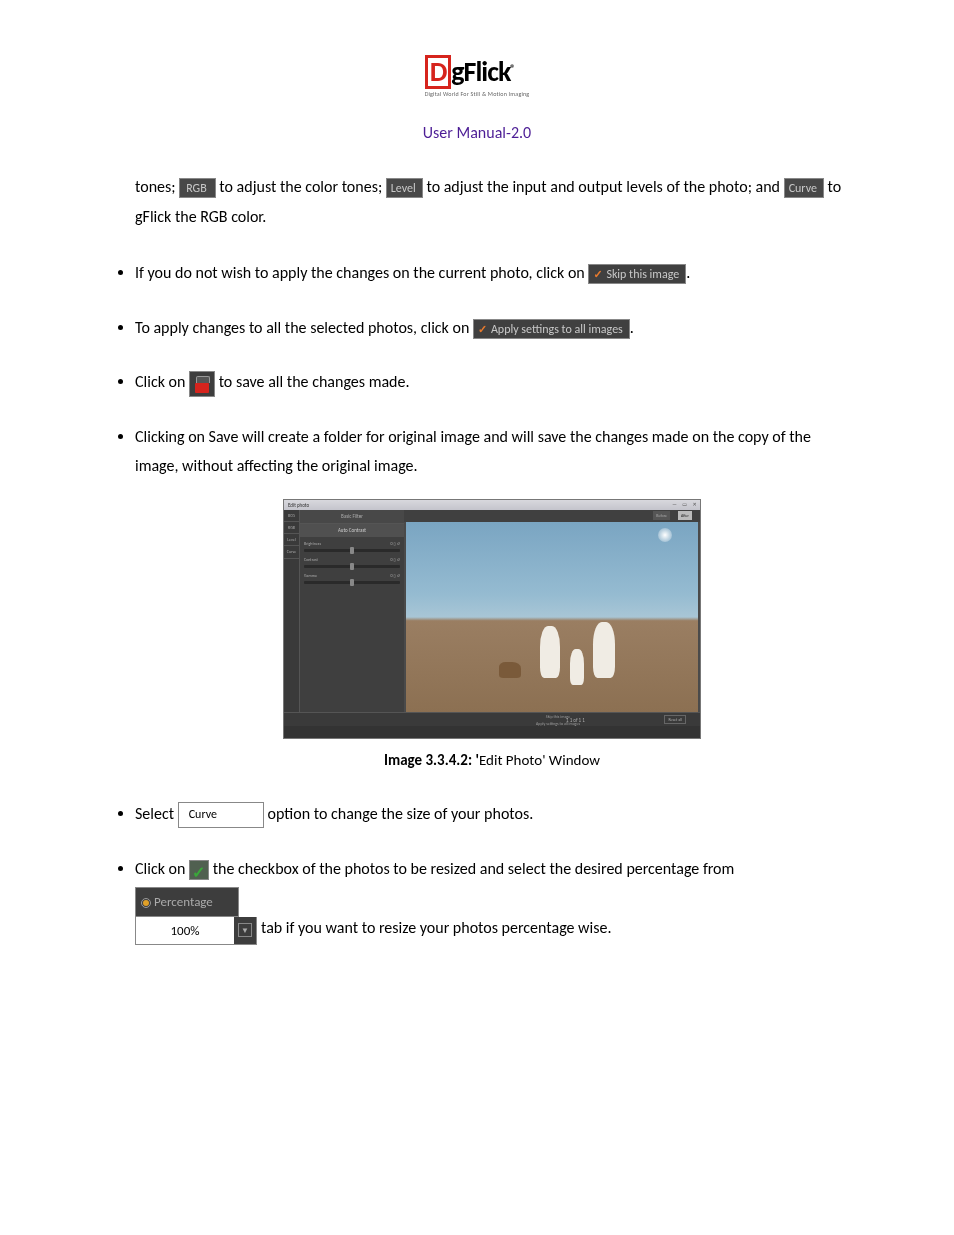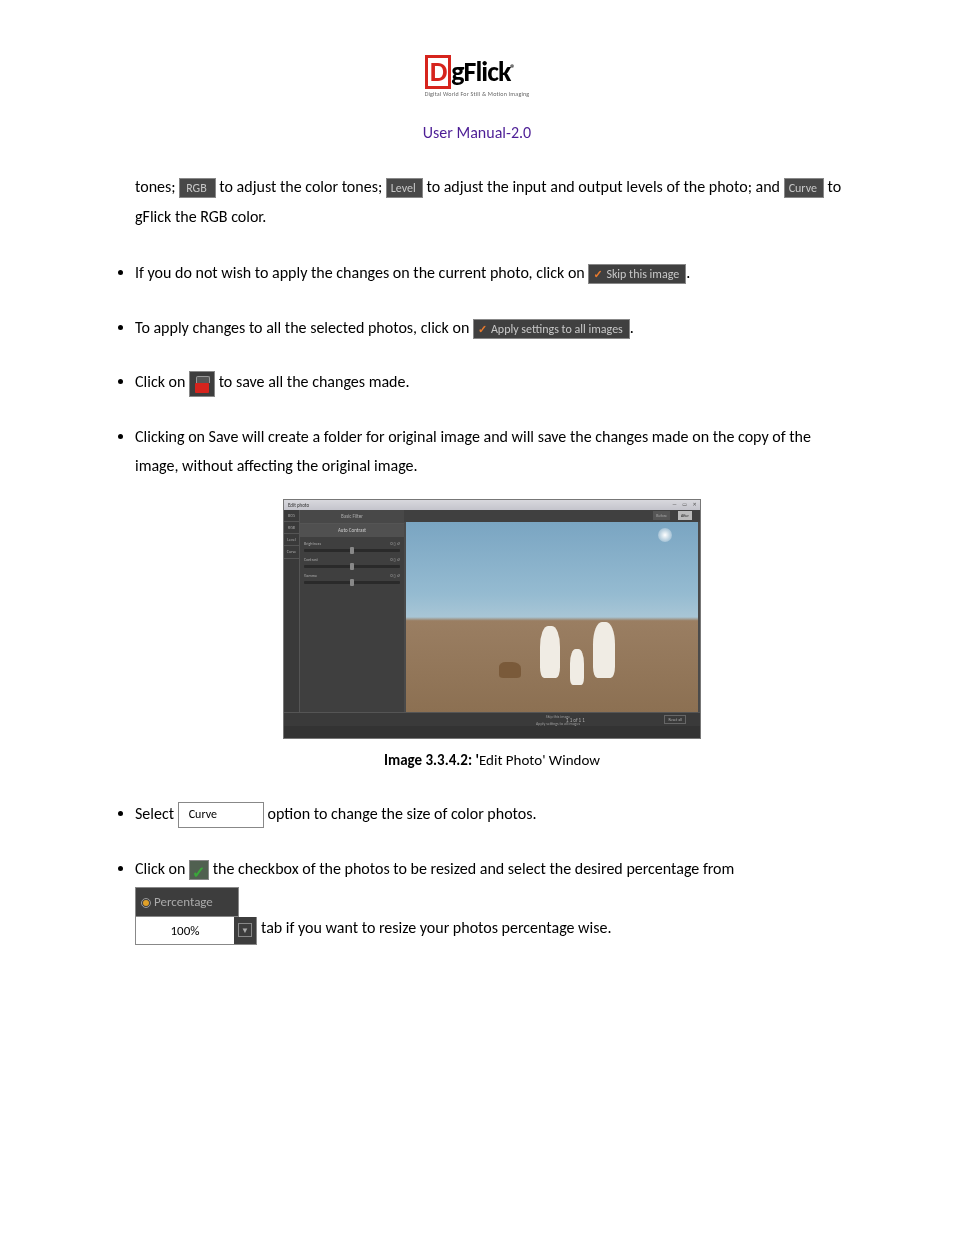--- a/index.html
+++ b/index.html
@@ -503,21 +503,21 @@
       </div>
       <div class="fig-caption">
         <b>Image 3.3.4.2: '</b><span>Edit Photo' Window</span>
       </div>
     </div>
   </li>
 
   <li>
     <span>Select </span>
     <span class="resize-btn">Curve</span>
-    <span> option to change the size of color photos.</span>
+    <span> option to change the size of your photos.</span>
   </li>
 
   <li>
     <span>Click on </span>
     <span class="checkbox-green"></span>
     <span> the checkbox of the photos to be resized and select the desired percentage from </span>
     <div class="nested-line resize-row">
       <span class="percentage-block">
         <span class="percentage-radio"><span class="radio"></span><span>Percentage</span></span>
         <span class="percentage-value">

